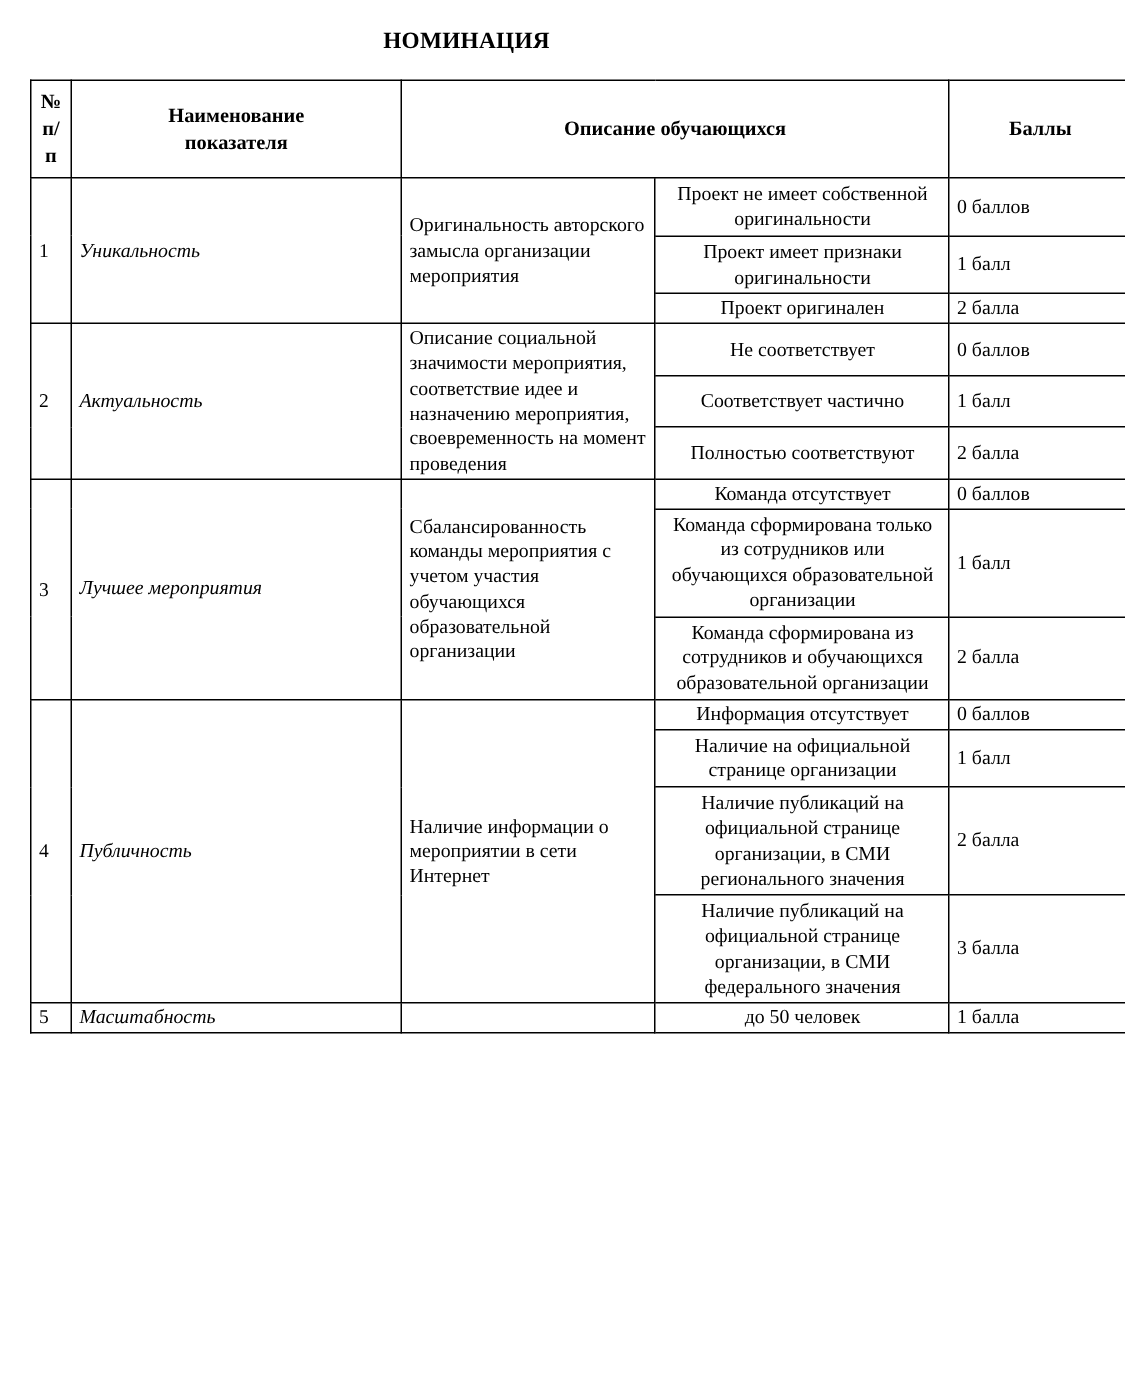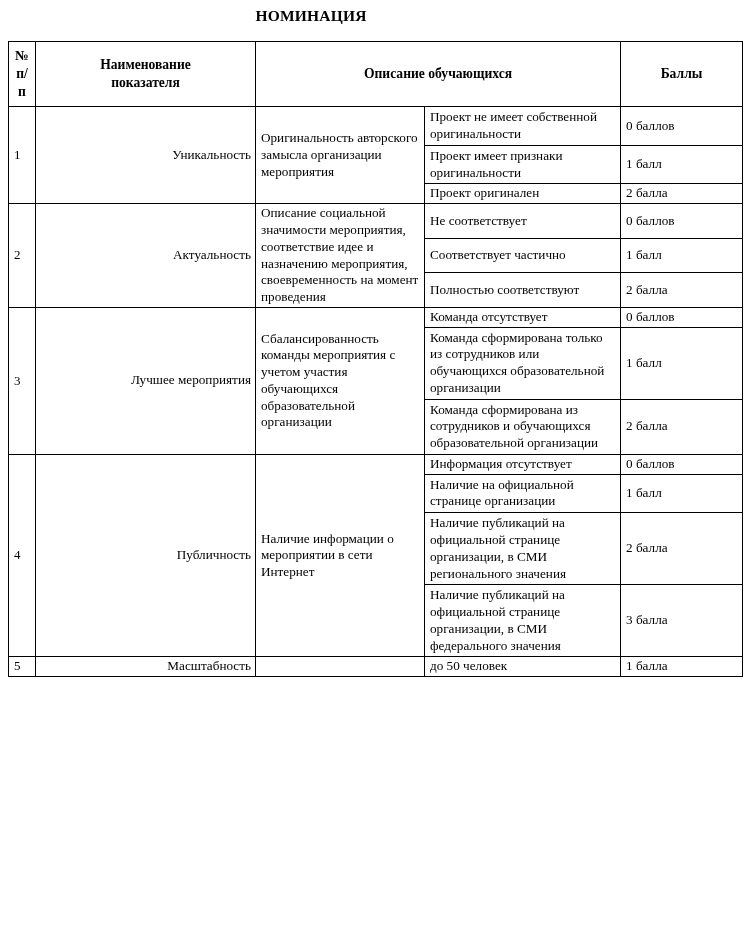--- a/index.html
+++ b/index.html
@@ -15,21 +15,21 @@
     font-family: "Liberation Serif", "DejaVu Serif", serif;
     color: #000000;
     -webkit-font-smoothing: none;
   }
 
   .page {
     position: relative;
     width: 622px;
     height: 929px;
     box-sizing: border-box;
-    padding: 0;
+    padding: 12px;
   }
 
   
   .title-block {
     text-align: center;
     padding: 6px 30px 0 30px;
   }
   .title-main {
     font-size: 15.5px;
     font-weight: bold;
@@ -78,32 +78,33 @@
   col.c-var   { width: 196px; }
   col.c-score { width: 122px; }
 
   td.num {
     text-align: left;
     vertical-align: top;
     padding: 1px 3px 0 7px;
     font-size: 13px;
   }
   td.name {
-    text-align: right;
+    text-align: left;
     vertical-align: middle;
     padding-left: 12px;
+    font-style: italic;
   }
   td.desc {
     text-align: left;
     vertical-align: middle;
     padding-left: 7px;
     padding-right: 3px;
   }
   td.variant {
-    text-align: left;
+    text-align: center;
     vertical-align: middle;
     padding-left: 7px;
     padding-right: 3px;
   }
   td.score {
     text-align: left;
     vertical-align: middle;
   }
 
   

